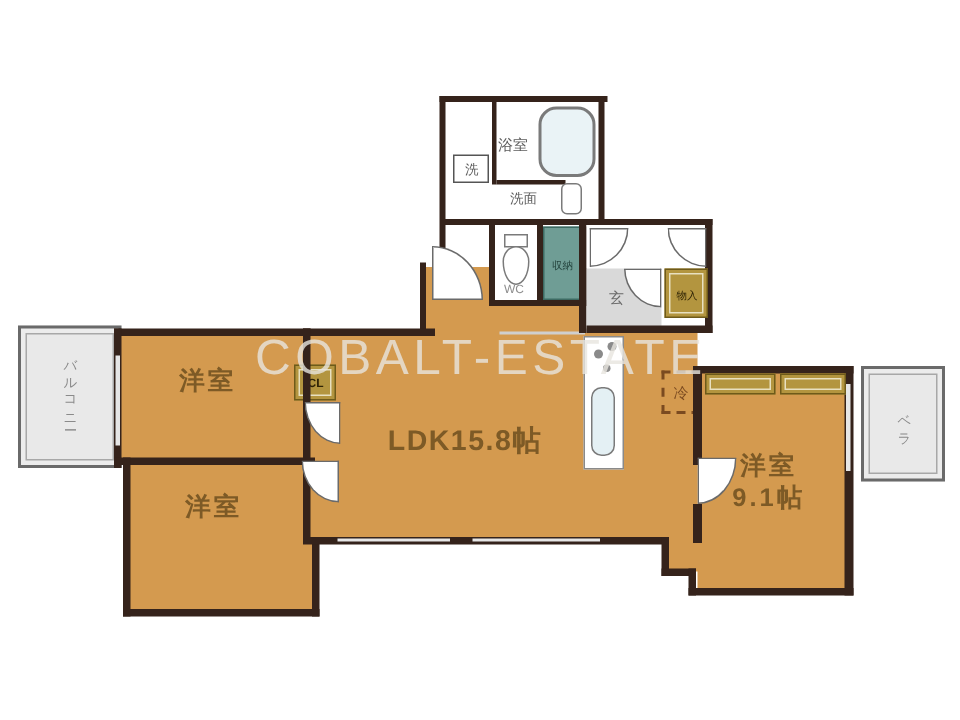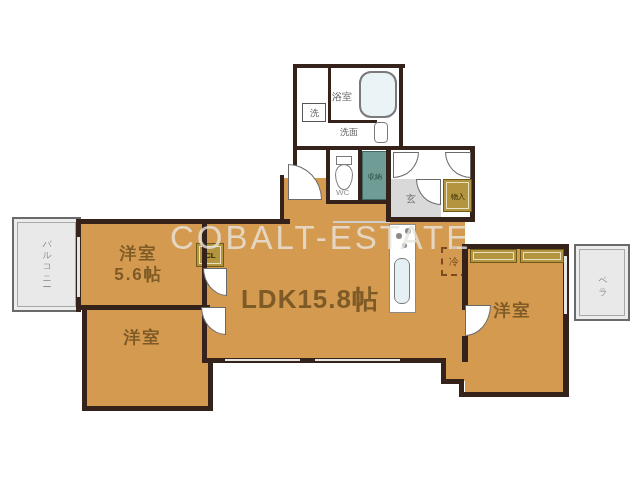--- a/index.html
+++ b/index.html
@@ -100,40 +100,39 @@
     <div class="small-label" style="left:7px;top:12px;font-size:7px;color:#2f2406;">物入</div>
   </div>
   <div class="wall" style="left:391px;top:217px;width:84px;height:5px;"></div>
 
   <div class="wall" style="left:76px;top:219px;width:131px;height:5px;"></div>
   <div class="wall" style="left:76px;top:219px;width:5px;height:93px;"></div>
   <div class="window" style="left:77px;top:237px;width:3px;height:60px;"></div>
   <div class="wall" style="left:76px;top:305px;width:134px;height:5px;"></div>
   <div class="room-label" style="left:96px;top:243px;width:85px;font-size:17px;">
     <div>洋室</div>
-    <div>5.6帖</div>
   </div>
   <div class="olive" style="left:196px;top:243px;width:28px;height:24px;">
     <div class="inner"></div>
     <div class="small-label" style="left:8px;top:7px;font-size:8px;color:#2f2406;font-weight:bold;">CL</div>
   </div>
 
   <div class="wall" style="left:82px;top:305px;width:5px;height:106px;"></div>
   <div class="wall" style="left:82px;top:406px;width:131px;height:5px;"></div>
   <div class="wall" style="left:208px;top:358px;width:5px;height:53px;"></div>
   <div class="room-label" style="left:100px;top:327px;width:85px;font-size:17px;">
     <div>洋室</div>
   </div>
 
   <div class="wall" style="left:202px;top:219px;width:88px;height:5px;"></div>
   <div class="wall" style="left:202px;top:219px;width:5px;height:143px;"></div>
   <div class="wall" style="left:202px;top:358px;width:244px;height:5px;"></div>
   <div class="window" style="left:225px;top:359px;width:75px;height:2px;"></div>
   <div class="window" style="left:315px;top:359px;width:85px;height:2px;"></div>
-  <div class="room-label" style="left:235px;top:283px;width:150px;font-size:26px;letter-spacing:1px;">LDK15.8帖</div>
+  <div class="room-label" style="left:235px;top:283px;width:150px;font-size:19px;letter-spacing:1px;">LDK15.8帖</div>
 
   <div class="arc" style="left:203px;top:268px;width:24px;height:28px;border-radius:0 0 0 100%;"></div>
   <div class="arc" style="left:201px;top:307px;width:25px;height:28px;border-radius:0 0 0 100%;"></div>
 
   <div class="fixture" style="left:389px;top:224px;width:27px;height:89px;border-color:#8a8a8a;"></div>
   <div class="burner" style="left:396px;top:233px;width:6px;height:6px;"></div>
   <div class="burner" style="left:405px;top:228px;width:6px;height:6px;"></div>
   <div class="burner" style="left:402px;top:243px;width:5px;height:5px;"></div>
   <div class="fixture" style="left:394px;top:258px;width:16px;height:46px;border-radius:7px;background:#e4f0f4;"></div>
 
@@ -154,17 +153,18 @@
   <div class="olive" style="left:470px;top:249px;width:47px;height:14px;">
       <div class="inner"></div>
     </div>
   <div class="olive" style="left:520px;top:249px;width:44px;height:14px;">
       <div class="inner"></div>
     </div>
 
   <div class="arc" style="left:465px;top:305px;width:26px;height:31px;border-radius:0 0 100% 0;"></div>
   <div class="room-label" style="left:470px;top:300px;width:85px;font-size:17px;">
     <div>洋室</div>
+    <div>9.1帖</div>
   </div>
 
   <div class="watermark">COBALT-ESTATE</div>
 
 </div>
 
 </body></html>

